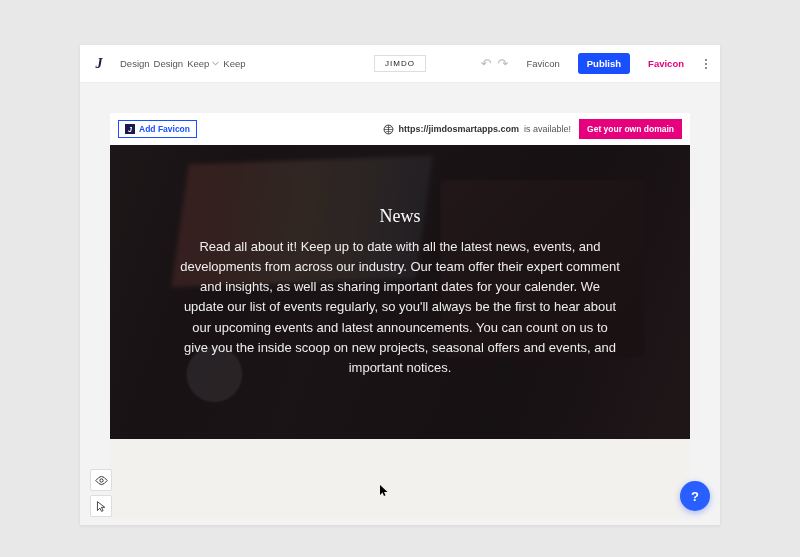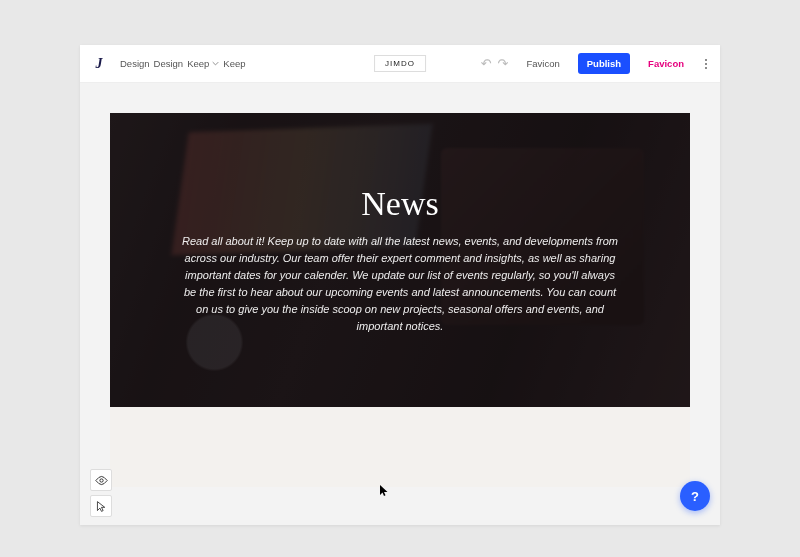--- a/index.html
+++ b/index.html
@@ -194,31 +194,30 @@
   filter: blur(1px);
 }
 .hero-overlay {
   position: absolute;
   inset: 0;
   background: rgba(20,15,17,0.55);
 }
 .hero-title {
   position: relative;
   font-family: Georgia, "Times New Roman", serif;
-  font-size: 34px;
+  font-size: 18px;
   font-weight: 400;
   margin-bottom: 10px;
 }
 .hero-text {
   position: relative;
-  font-size: 11px;
+  font-size: 13px;
   line-height: 1.55;
   max-width: 440px;
   color: rgba(255,255,255,0.92);
-  font-style: italic;
 }
 
 .below-hero {
   height: 80px;
   background: #f3f1ee;
 }
 
 .side-tools {
   position: absolute;
   left: 90px;
@@ -299,20 +298,37 @@
       <div class="kebab">
         <span></span>
           <span></span>
           <span></span>
       </div>
     </div>
   </div>
 
   <div class="canvas-area">
 
+    <div class="notice-bar">
+      <div class="favicon-btn">
+        <span class="sq">J</span>
+        <span>Add Favicon</span>
+      </div>
+      <div class="domain-msg">
+        <span class="globe">
+          <svg viewBox="0 0 16 16">
+              <circle cx="8" cy="8" r="6.5" stroke="#222" stroke-width="1.2" fill="none"></circle>
+              <path d="M1.5 8 H14.5 M8 1.5 V14.5 M3 4 Q8 7 13 4 M3 12 Q8 9 13 12" stroke="#222" stroke-width="0.9" fill="none"></path>
+            </svg>
+        </span>
+        <span class="domain-url">https://jimdosmartapps.com</span>
+        <span class="domain-avail">is available!</span>
+      </div>
+      <div class="domain-btn">Get your own domain</div>
+    </div>
 
     <div class="hero">
       <div class="hero-bg"></div>
       <div class="hero-overlay"></div>
       <div class="hero-title">News</div>
       <div class="hero-text">Read all about it! Keep up to date with all the latest news, events, and developments from across our industry. Our team offer their expert comment and insights, as well as sharing important dates for your calender. We update our list of events regularly, so you'll always be the first to hear about our upcoming events and latest announcements. You can count on us to give you the inside scoop on new projects, seasonal offers and events, and important notices.</div>
     </div>
 
     <div class="below-hero"></div>
 

